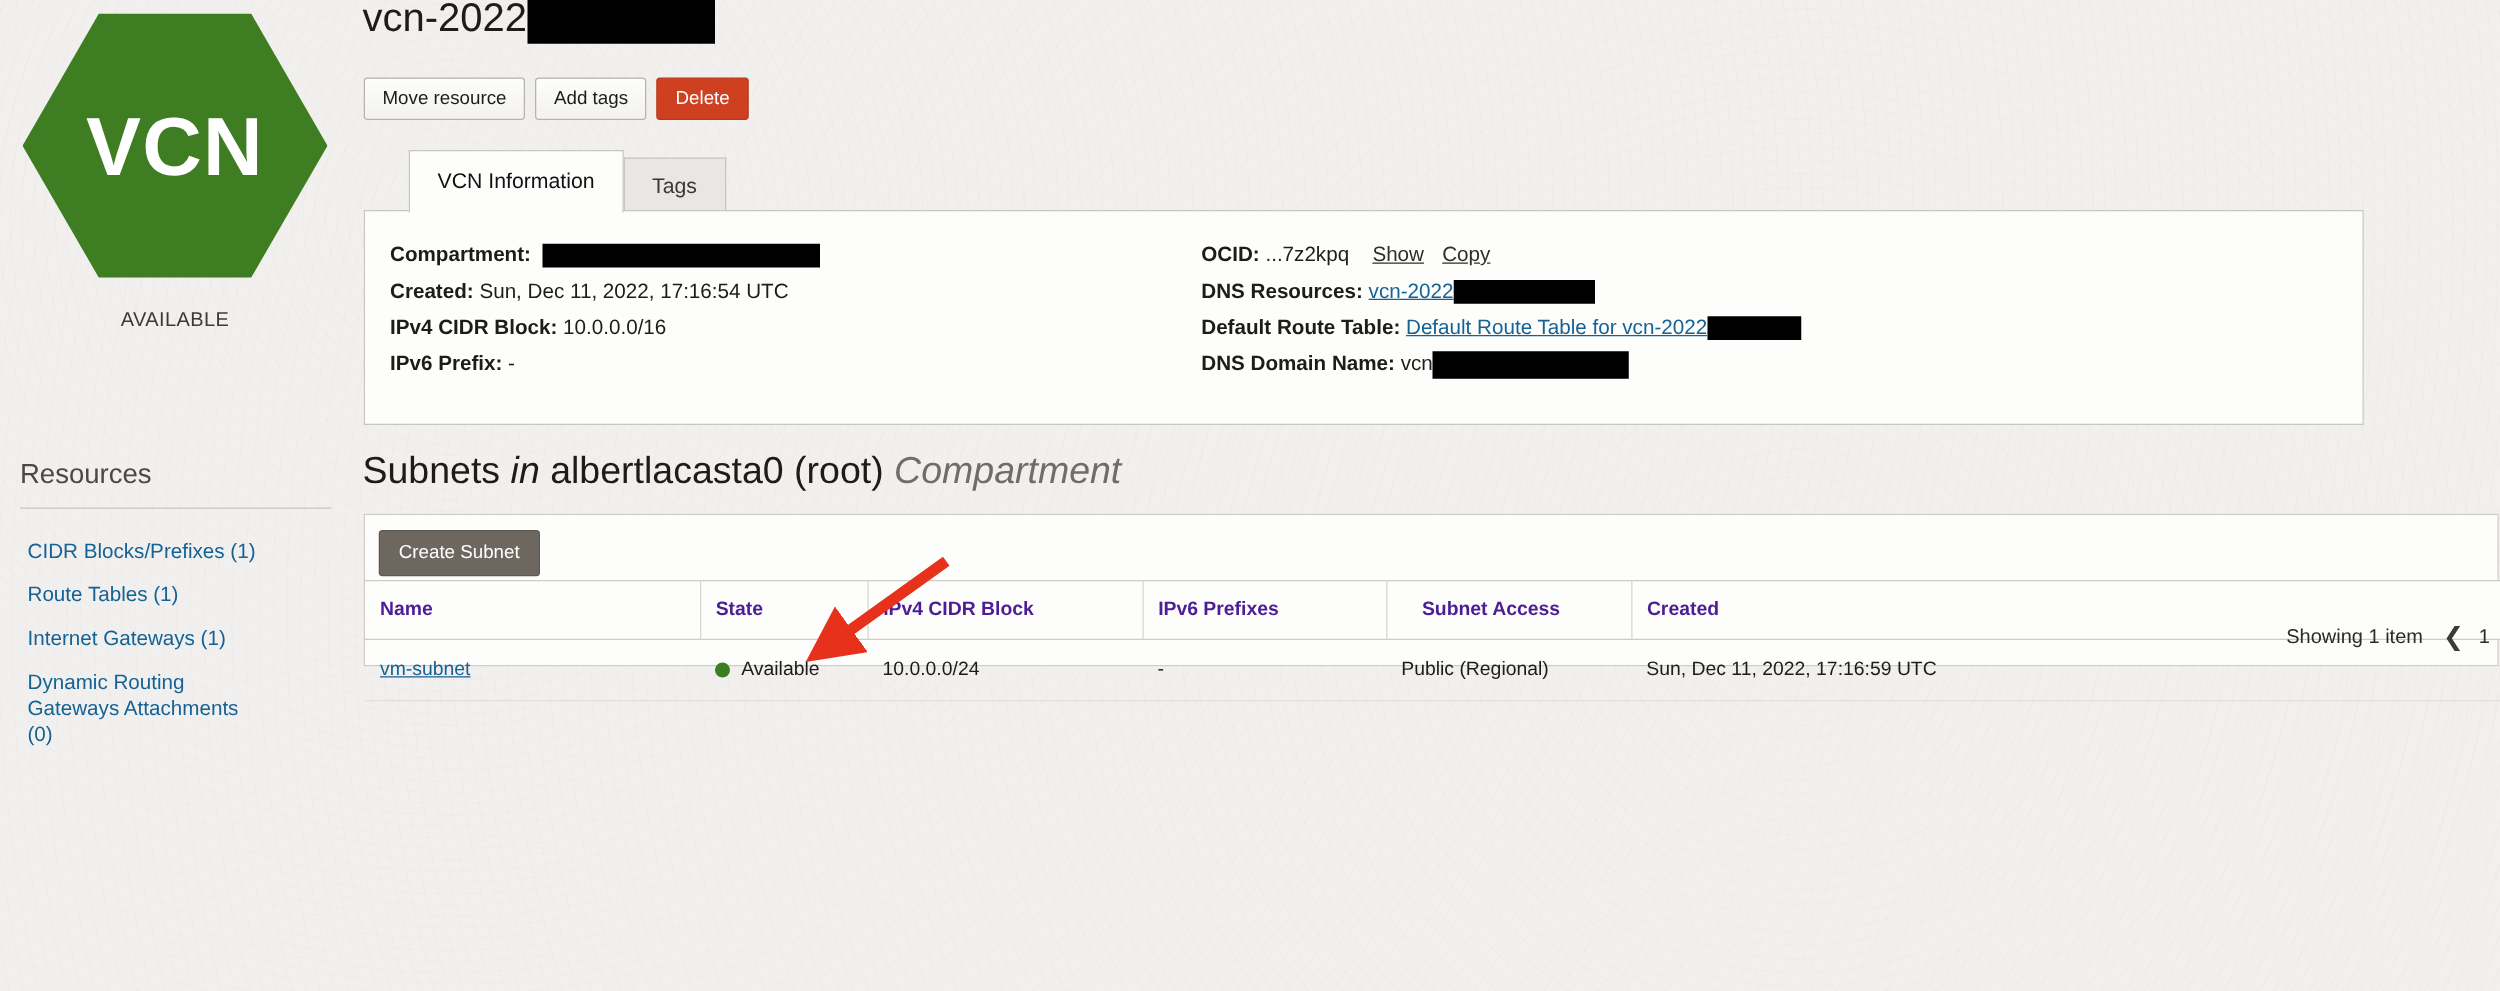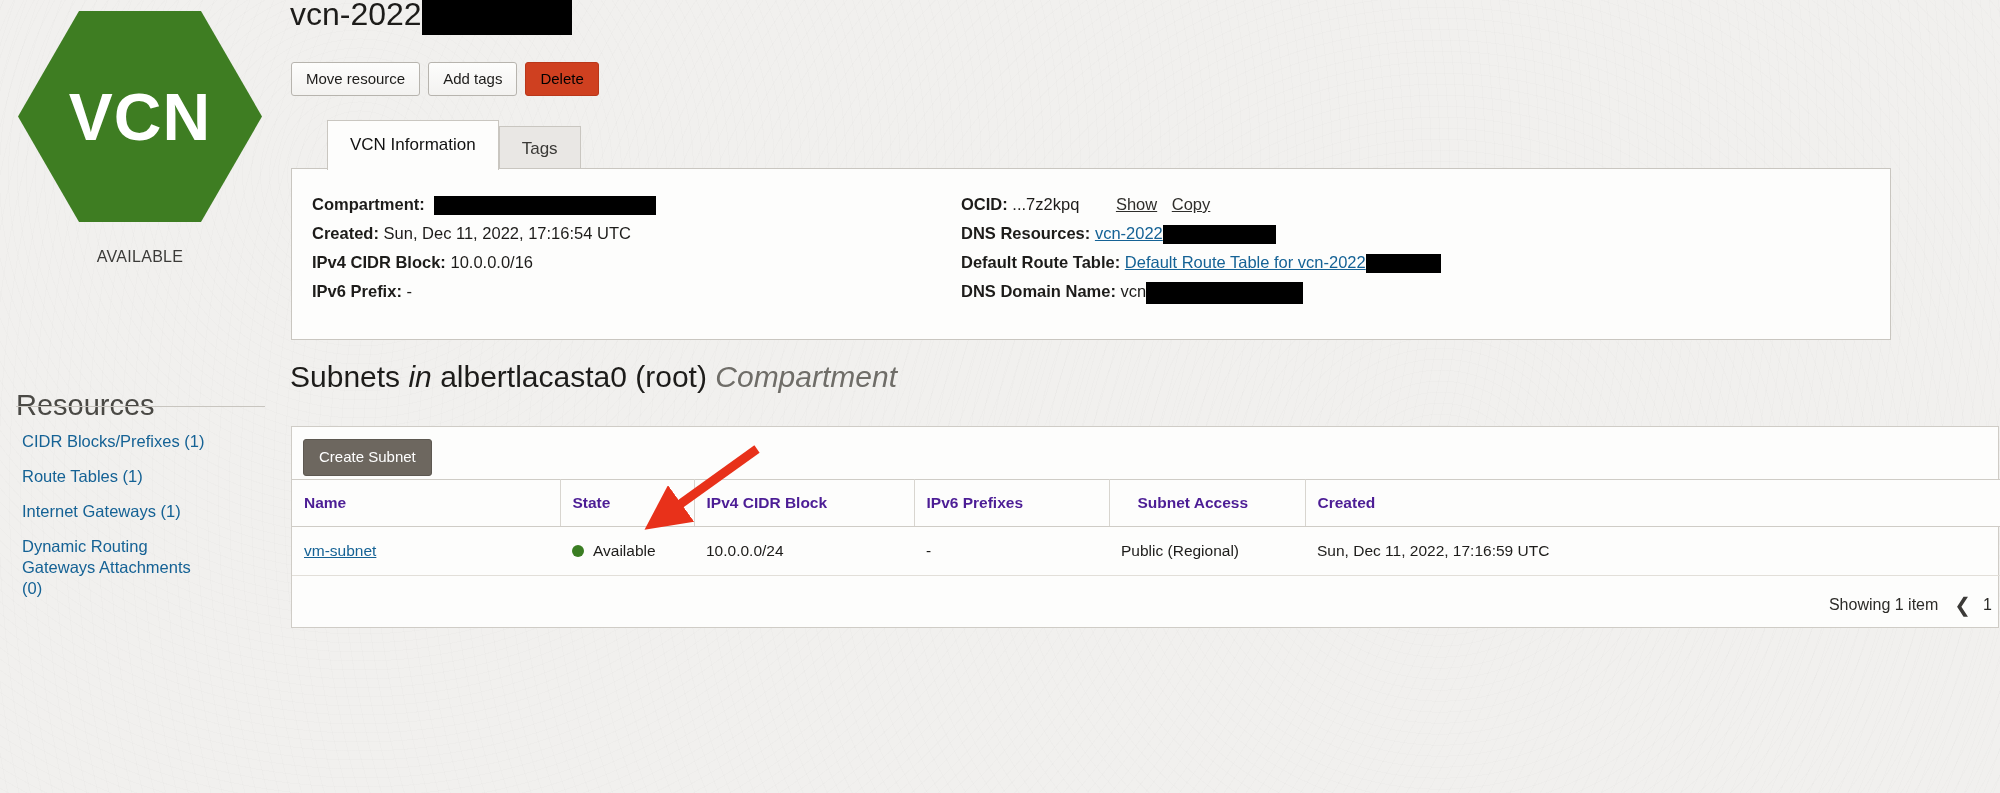--- a/index.html
+++ b/index.html
@@ -47,24 +47,23 @@
   .avail-text {
     position: absolute; left: 0; top: 248px;
     width: 280px;
     text-align: center;
     font-size: 16px;
     color: #3b3a38;
     letter-spacing: 0.3px;
   }
   .res-title {
     position: absolute; left: 16px; top: 366px;
-    font-size: 29px;
+    font-size: 22px;
     color: #4a4945;
     font-weight: normal;
-    margin-top: 23px;
   }
   .res-divider {
     position: absolute; left: 16px; top: 406px;
     width: 249px; height: 1px;
     background: #c8c5bf;
   }
   .res-list {
     position: absolute; left: 0px; top: 424px;
     width: 280px;
   }
@@ -118,21 +117,21 @@
     border-radius: 3px;
     background: linear-gradient(#fdfdfc, #f3f2f0);
     color: #1d1c1a;
     cursor: pointer;
     line-height: 17px;
     white-space: nowrap;
   }
   .btn.danger {
     background: #cf4020;
     border-color: #b9371a;
-    color: #000000;
+    color: #ffffff;
   }
 
   
   .tabs {
     position: absolute; left: 11px; top: 120px;
     display: flex; align-items: flex-end;
     width: 1560px;
     margin-left: 36px;
   }
   .tab {
@@ -194,22 +193,22 @@
     position: absolute; left: 10px; top: 360px;
     font-size: 30px;
     color: #1d1c1a;
     white-space: nowrap;
   }
   .sect-title .it { font-style: italic; }
   .sect-title .muted { color: #6f6d68; font-style: italic; text-align: right; }
 
   
   .card {
-    position: absolute; left: 11px; top: 426px;
-    width: 1708px; height: 202px;
+    position: absolute; left: 11px; top: 411px;
+    width: 1708px; height: 122px;
     background: #fdfdfc;
     border: 1px solid #cfccc6;
   }
   .create-btn {
     position: absolute; left: 11px; top: 12px;
     background: #6d675f;
     color: #ffffff;
     font-size: 15px;
     border: 1px solid #5d5851;
     border-radius: 3px;
@@ -343,21 +342,21 @@
           <span>10.0.0.0/16</span>
         </div>
         <div class="kv col-l r3">
           <b>IPv6 Prefix:</b>
           <span>-</span>
         </div>
 
         <div class="kv col-r r0">
           <b>OCID:</b>
           <span>...7z2kpq</span>
-          <span class="lnk-dark" style="margin-left:32px;">Show</span>
+          <span class="lnk-dark" style="margin-left:14px;">Show</span>
           <span class="lnk-dark" style="margin-left:10px;">Copy</span>
         </div>
 
         <div class="kv col-r r1">
           <b>DNS Resources:</b>
           <span class="lnk">vcn-2022</span><span class="redact" style="width:113px;height:19px;"></span>
         </div>
 
         <div class="kv col-r r2">
           <b>Default Route Table:</b>

